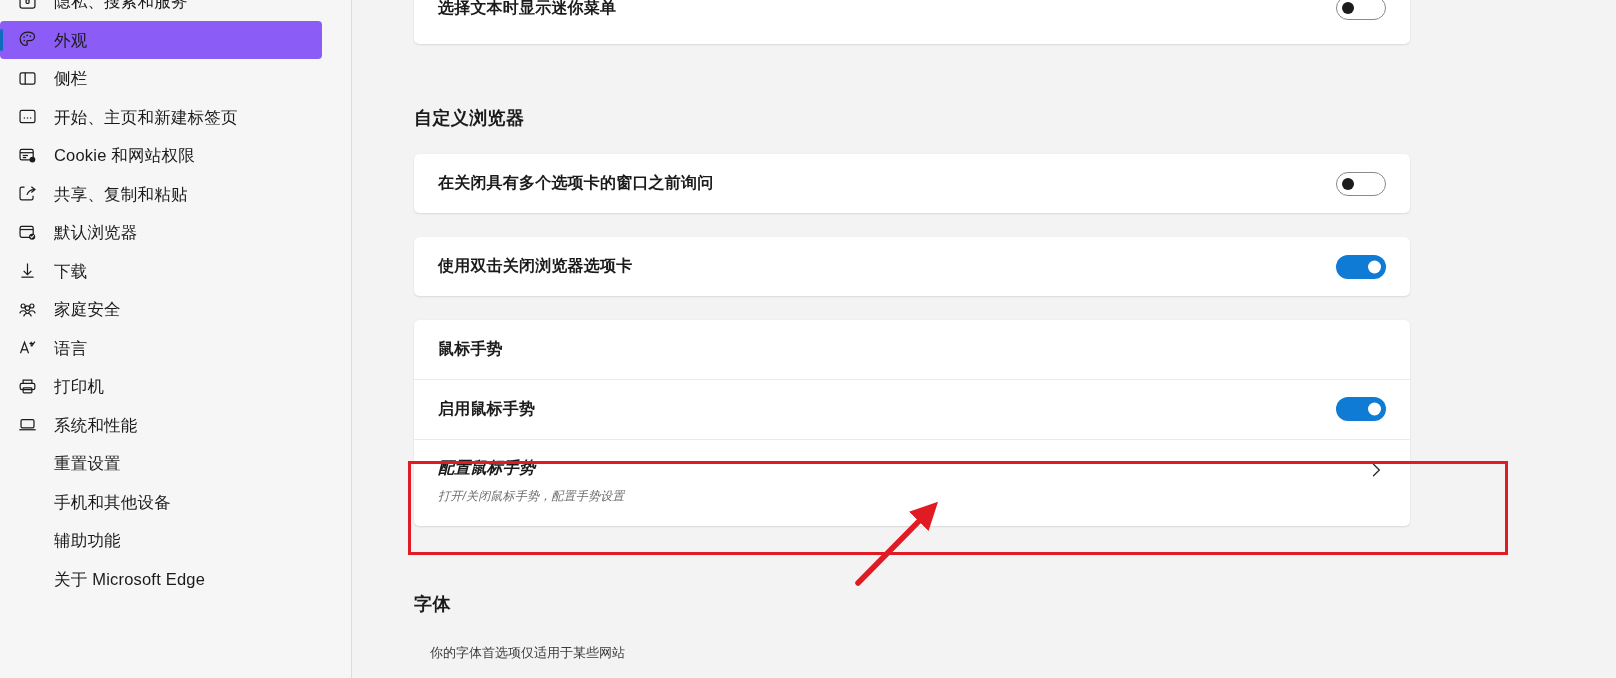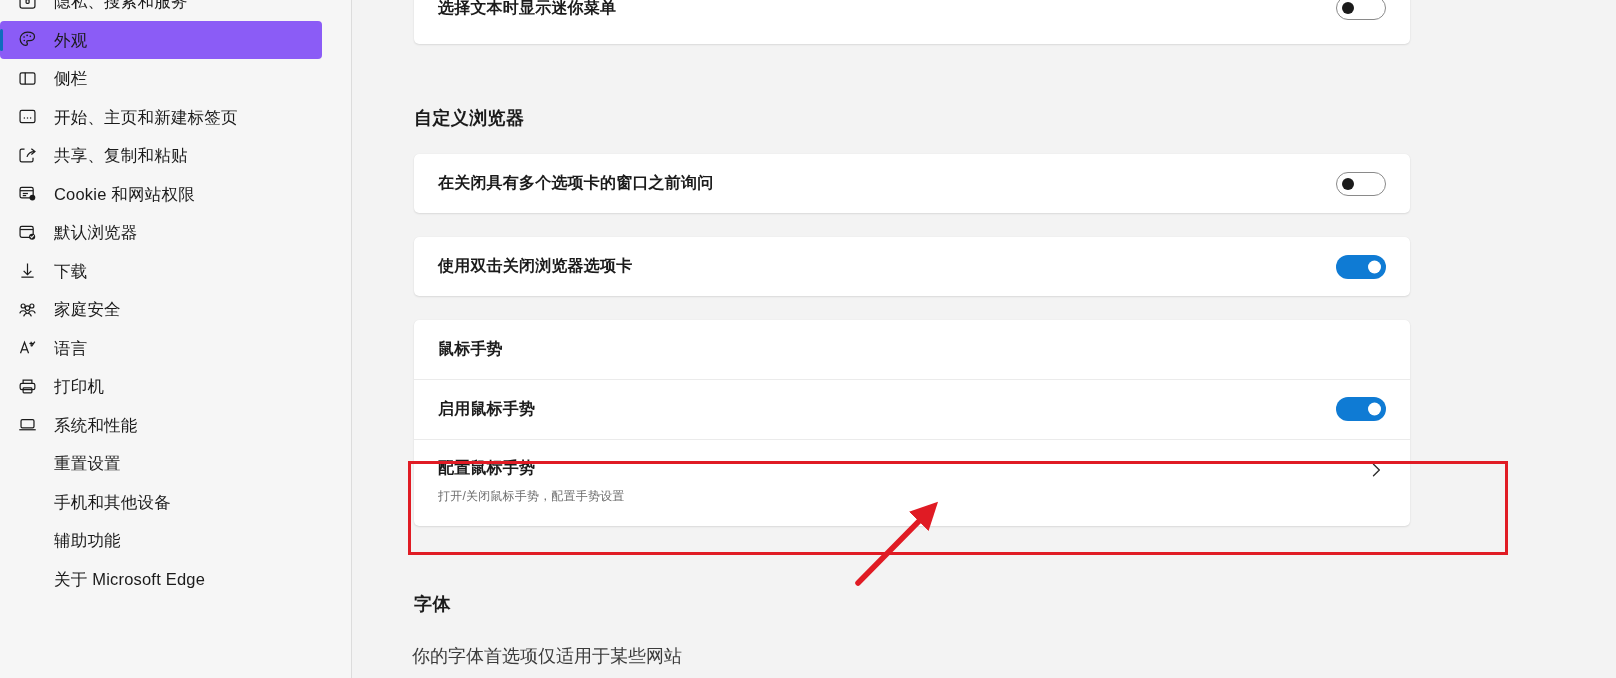--- a/index.html
+++ b/index.html
@@ -92,22 +92,22 @@
     font-size: 16px; font-weight: 700; color: #1b1b1b; letter-spacing: .2px;
   }
   .row-sub {
     font-size: 12px; color: #6c6c6c; margin-top: 9px; letter-spacing: .2px;
   }
   .section-heading {
     position: absolute; left: 62px;
     font-size: 18px; font-weight: 700; color: #1b1b1b; letter-spacing: .4px;
   }
   .section-desc {
-    position: absolute; left: 60px;
-    font-size: 18px; color: #3b3b3b;
+    position: absolute; left: 78px;
+    font-size: 13px; color: #3b3b3b;
   }
 
   
   .toggle {
     width: 50px; height: 24px; border-radius: 12px; position: relative; flex: 0 0 50px;
   }
   .toggle.off {
     background: #ffffff; border: 1px solid #8a8a8a;
   }
   .toggle.off .knob {
@@ -212,39 +212,39 @@
             <circle cx="12" cy="13.6" r=".85" fill="currentColor" stroke="none"></circle>
             <circle cx="15.6" cy="13.6" r=".85" fill="currentColor" stroke="none"></circle>
           </svg>
         </span>
         <span class="nav-label">开始、主页和新建标签页</span>
       </div>
 
       <div class="nav-item">
         <span class="nav-ico">
           <svg viewBox="0 0 24 24" width="21" height="21" fill="none" stroke="currentColor" stroke-width="1.4">
-            <path d="M8.6 4.6H5.4A1.9 1.9 0 0 0 3.5 6.5v11a1.9 1.9 0 0 0 1.9 1.9h11a1.9 1.9 0 0 0 1.9-1.9v-3"></path>
-            <path d="M11.4 13.6c1.3-4.3 4.4-6.1 8.6-6.1"></path>
-            <path d="M16.4 4.2 20.5 7.5 16.4 10.8"></path>
-          </svg>
-        </span>
-        <span class="nav-label">共享、复制和粘贴</span>
-      </div>
-
-      <div class="nav-item">
-        <span class="nav-ico">
-          <svg viewBox="0 0 24 24" width="21" height="21" fill="none" stroke="currentColor" stroke-width="1.4">
             <rect x="3.5" y="5" width="15" height="12" rx="2"></rect>
             <line x1="3.5" y1="8.8" x2="18.5" y2="8.8"></line>
             <line x1="6.6" y1="12" x2="12.5" y2="12"></line>
             <line x1="6.6" y1="14.4" x2="10.5" y2="14.4"></line>
             <circle cx="17.6" cy="16.6" r="3.3" fill="currentColor" stroke="none"></circle>
           </svg>
         </span>
         <span class="nav-label">Cookie 和网站权限</span>
+      </div>
+
+      <div class="nav-item">
+        <span class="nav-ico">
+          <svg viewBox="0 0 24 24" width="21" height="21" fill="none" stroke="currentColor" stroke-width="1.4">
+            <path d="M8.6 4.6H5.4A1.9 1.9 0 0 0 3.5 6.5v11a1.9 1.9 0 0 0 1.9 1.9h11a1.9 1.9 0 0 0 1.9-1.9v-3"></path>
+            <path d="M11.4 13.6c1.3-4.3 4.4-6.1 8.6-6.1"></path>
+            <path d="M16.4 4.2 20.5 7.5 16.4 10.8"></path>
+          </svg>
+        </span>
+        <span class="nav-label">共享、复制和粘贴</span>
       </div>
 
       <div class="nav-item">
         <span class="nav-ico">
           <svg viewBox="0 0 24 24" width="21" height="21" fill="none" stroke="currentColor" stroke-width="1.4">
             <rect x="3.5" y="5" width="15" height="12.5" rx="2"></rect>
             <line x1="3.5" y1="8.6" x2="18.5" y2="8.6"></line>
             <circle cx="17.3" cy="16.8" r="3.5" fill="currentColor" stroke="none"></circle>
             <path d="M15.7 16.8 l1.1 1.1 l2.1 -2.3" stroke="#f6f6f6" stroke-width="1.3" fill="none" stroke-linecap="round"></path>
           </svg>
@@ -373,21 +373,21 @@
       <div class="row-divider" style="top:59px;"></div>
 
       <div class="row" style="height:60px;">
         <span class="row-title">启用鼠标手势</span>
         <span class="toggle on">
             <span class="knob"></span>
           </span>
       </div>
       <div class="row-divider" style="top:119px;"></div>
 
-      <div class="row" style="height:87px; align-items:flex-start; padding-top:19px;">
+      <div class="row" style="height:87px; align-items:flex-start; padding-top:19px;font-style:italic;">
         <span>
           <span class="row-title" style="display:block;">配置鼠标手势</span>
           <span class="row-sub" style="display:block;">打开/关闭鼠标手势，配置手势设置</span>
         </span>
         <span class="chev" style="margin-top:2px;">
           <svg viewBox="0 0 24 24" width="20" height="20" fill="none" stroke="currentColor" stroke-width="1.6" stroke-linecap="round" stroke-linejoin="round">
             <path d="M9 5 l7 7 l-7 7"></path>
           </svg>
         </span>
       </div>

